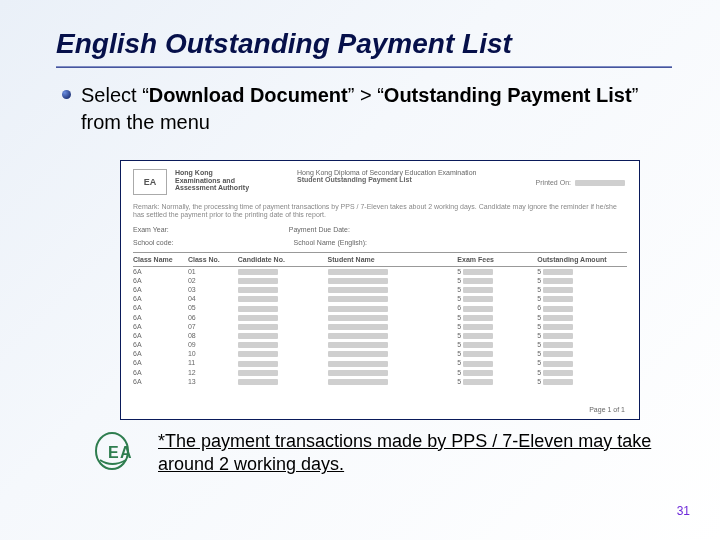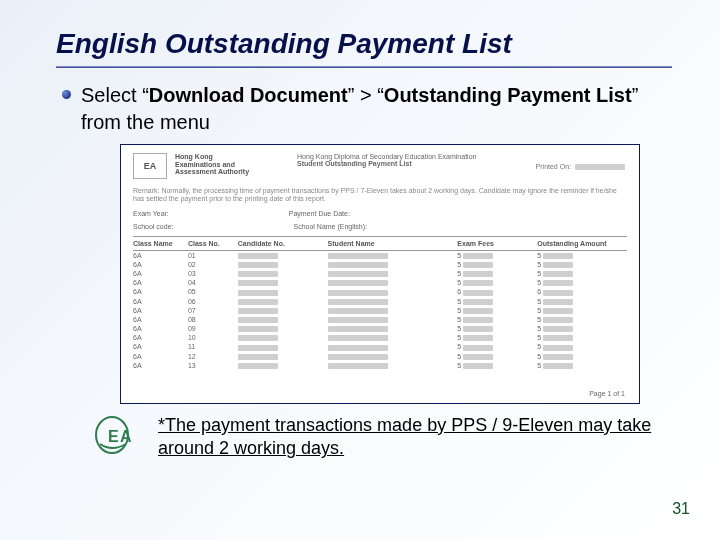--- a/index.html
+++ b/index.html
@@ -16,21 +16,21 @@
     font-weight: bold;
     font-style: italic;
     color: #06104a;
     padding-bottom: 6px;
   }
   .title-rule {
     height: 2px;
     background: linear-gradient(to bottom, #9aa7d6, #2a3a8a);
     margin-bottom: 14px;
   }
-  .bullet-row { display: flex; align-items: flex-start; gap: 10px; margin-left: 6px; margin-bottom: 8px; }
+  .bullet-row { display: flex; align-items: flex-start; gap: 10px; margin-left: 6px; margin-bottom: 24px; }
   .bullet-dot {
     width: 9px; height: 9px; border-radius: 50%;
     background: radial-gradient(circle at 30% 30%, #6a8de0, #0a1a5a);
     margin-top: 8px; flex: 0 0 auto;
   }
   .bullet-text {
     font-size: 20px; color: #000; line-height: 1.35;
   }
   .bullet-text b { font-weight: bold; }
 
@@ -73,21 +73,21 @@
 
   .footer { display:flex; align-items:flex-start; gap: 10px; margin-left: 38px; margin-top: 4px;}
   .footer-logo {
     width: 54px; height: 42px;
     display:flex; align-items:center; justify-content:center;
     color:#3a6; font-weight:bold; font-size:16px;
     position: relative;
   }
   .footer-logo svg { display:block; }
   .footnote { font-size: 18px; color:#000; text-decoration: underline; line-height:1.3; max-width: 520px;}
-  .pagenum { position:absolute; right: 30px; bottom: 22px; font-size: 16px; color:#14532d; }
+  .pagenum { position:absolute; right: 30px; bottom: 22px; font-size: 12px; color:#6d28d9; }
 </style>
 </head>
 <body>
 
 <div class="slide">
   <div class="title">English Outstanding Payment List</div>
   <div class="title-rule"></div>
 
   <div class="bullet-row">
     <div class="bullet-dot"></div>
@@ -247,17 +247,17 @@
 
   <div class="footer">
     <div class="footer-logo">
       <svg width="54" height="42" viewBox="0 0 54 42">
         <ellipse cx="18" cy="21" rx="16" ry="18" fill="none" stroke="#2e7d4f" stroke-width="2"></ellipse>
         <path d="M6 30 Q18 38 32 30" fill="none" stroke="#2e7d4f" stroke-width="2"></path>
         <text x="26" y="28" font-size="16" font-weight="bold" fill="#2e7d4f">A</text>
         <text x="14" y="28" font-size="16" font-weight="bold" fill="#2e7d4f">E</text>
       </svg>
     </div>
-    <div class="footnote">*The payment transactions made by PPS / 9-Eleven may take around 2 working days.</div>
+    <div class="footnote">*The payment transactions made by PPS / 7-Eleven may take around 2 working days.</div>
   </div>
 </div>
 
 <div class="pagenum">31</div>
 
 </body></html>

